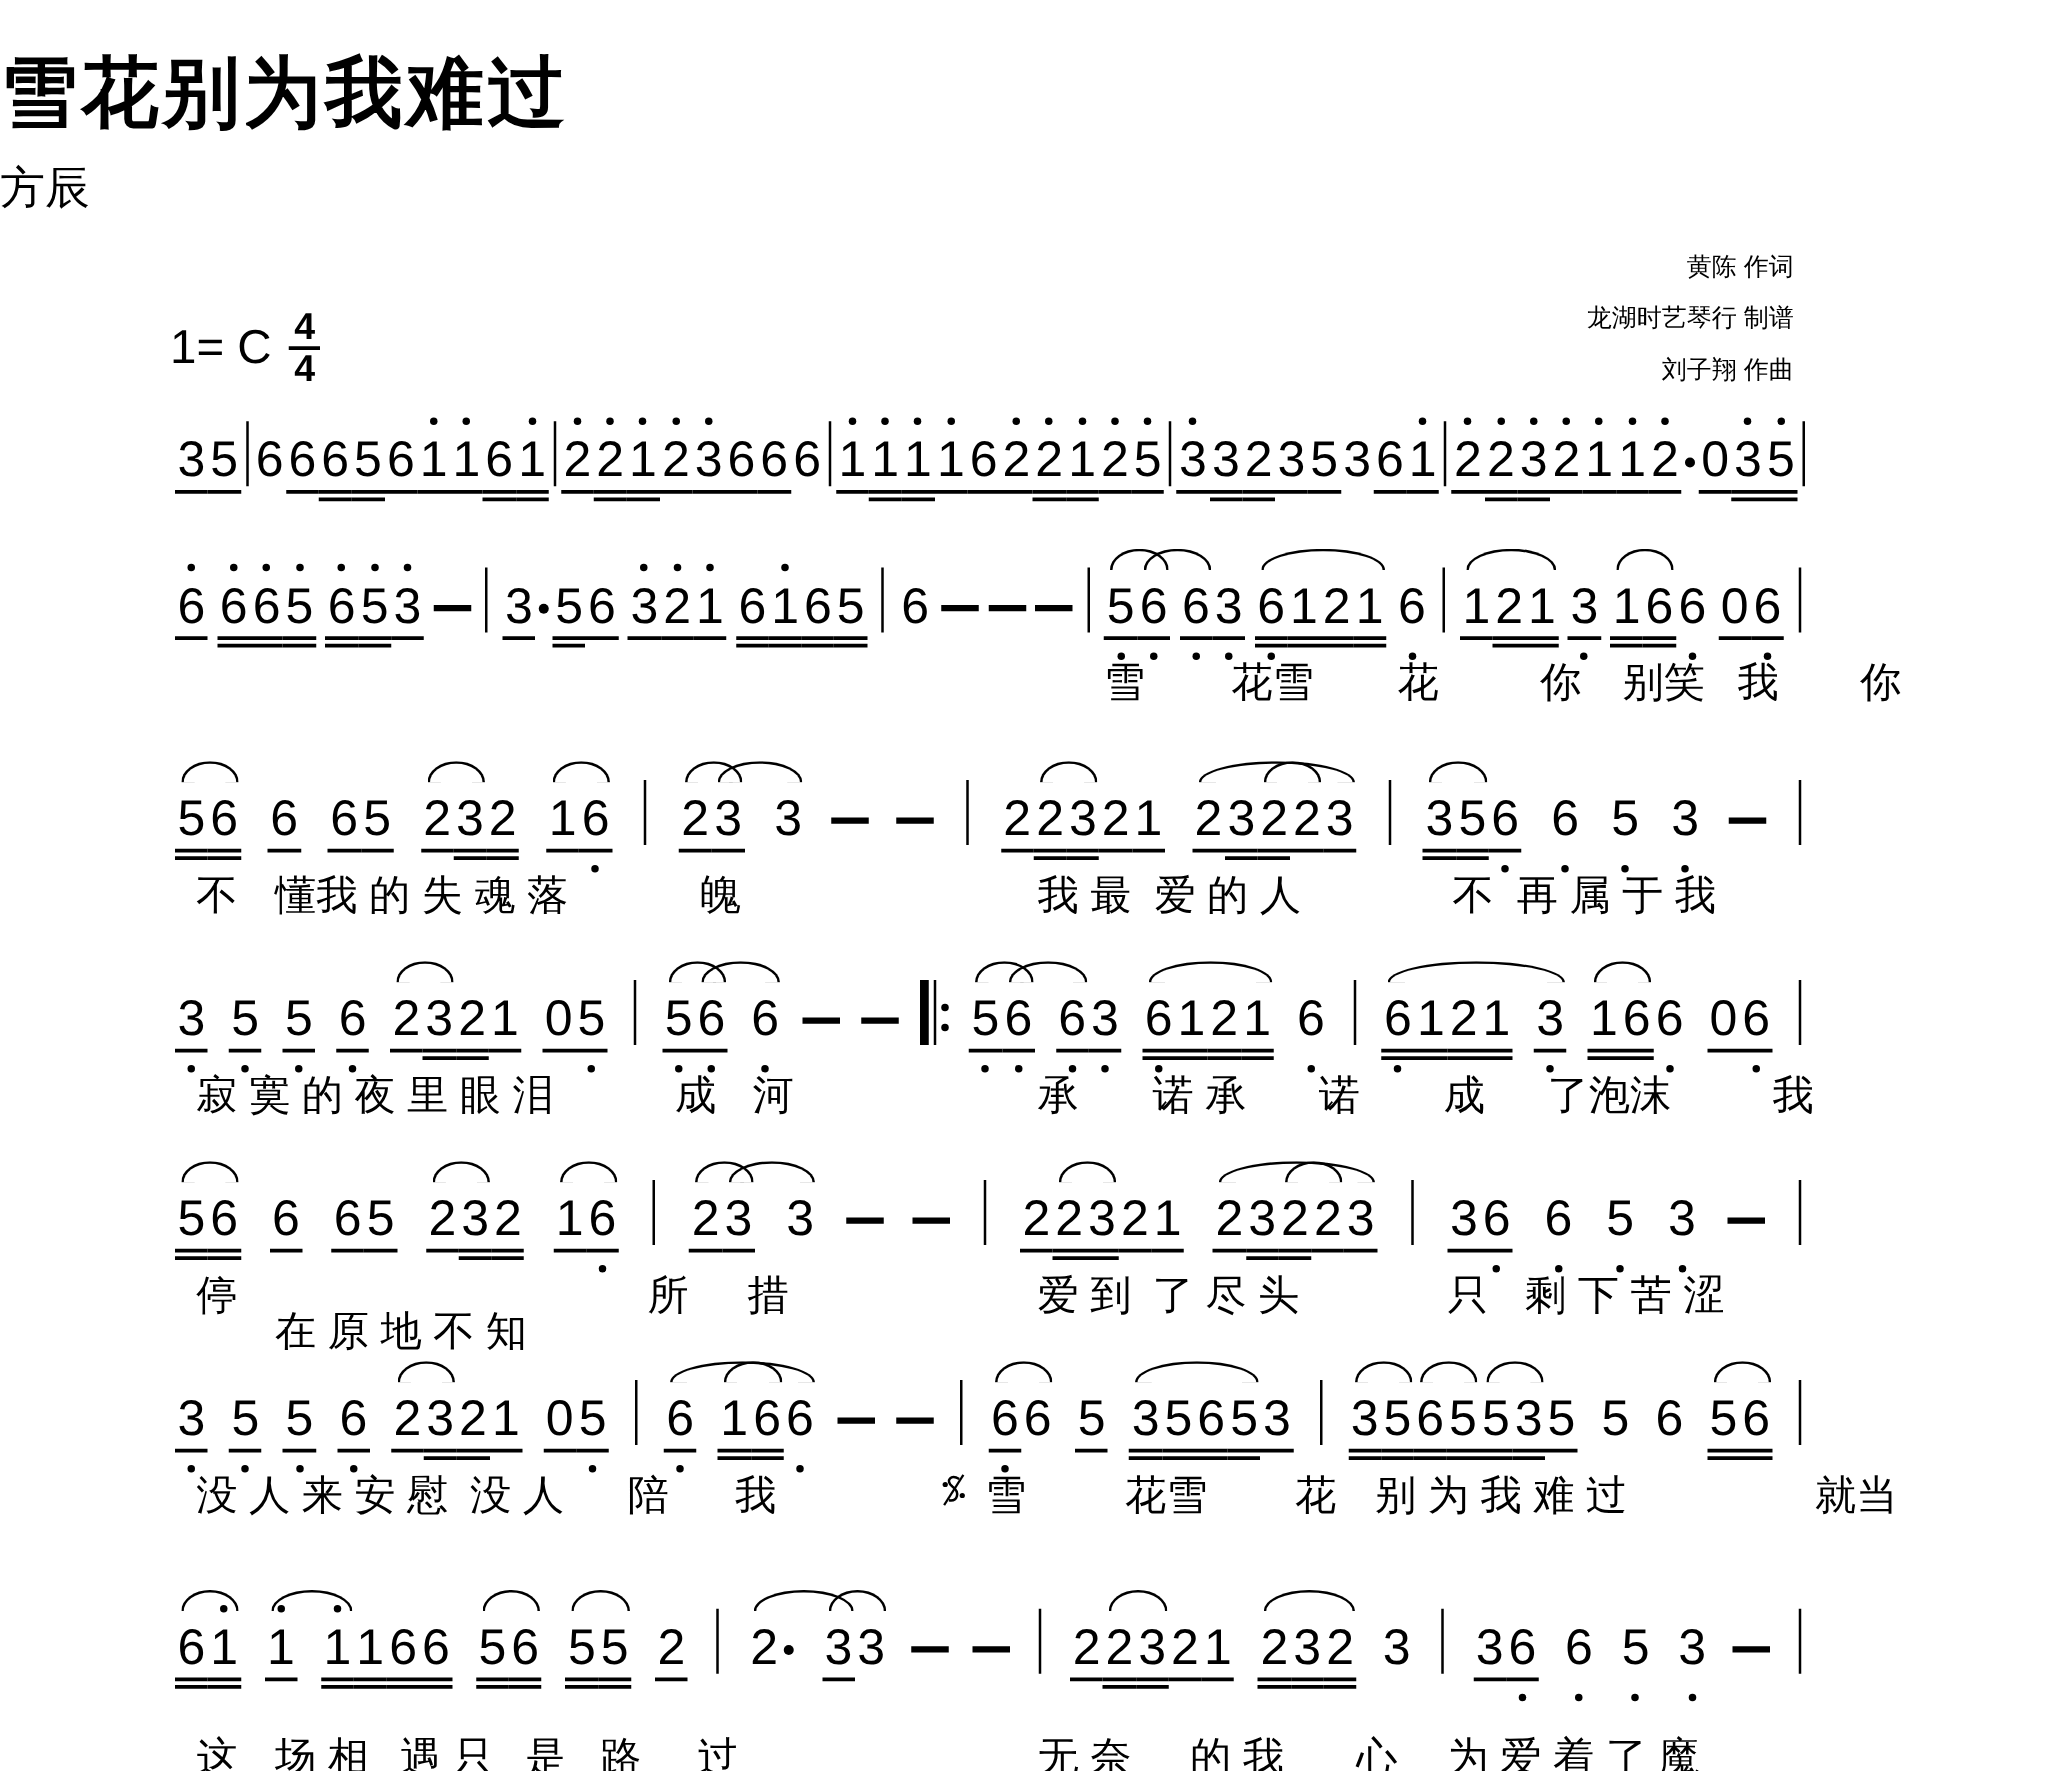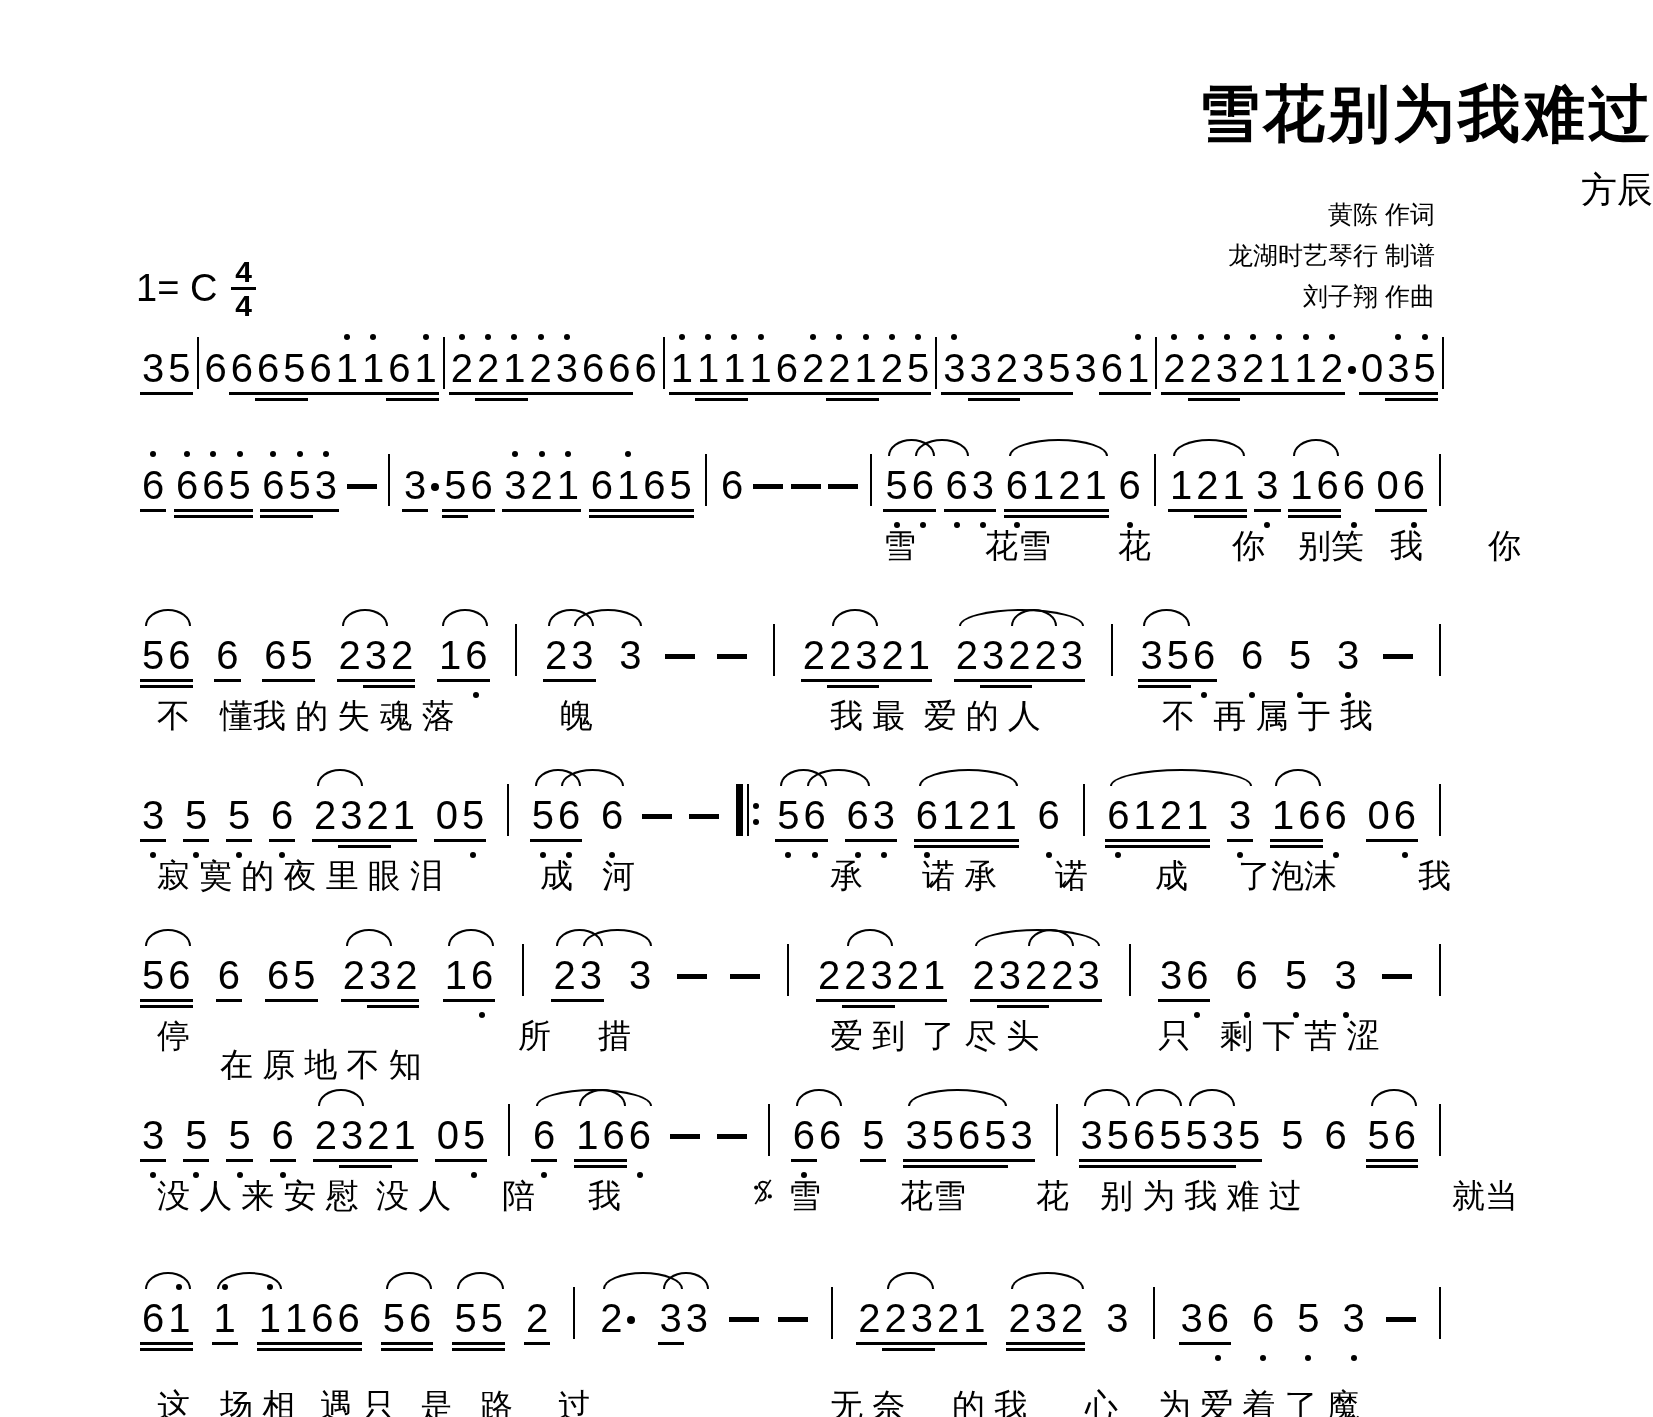--- a/index.html
+++ b/index.html
@@ -2,25 +2,25 @@
 <html><head>
 <meta charset="utf-8">
 <style>
   html,body{margin:0;padding:0;}
   body{
     width:1653px;height:1417px;background:#ffffff;color:#000;
     font-family:"Liberation Sans","DejaVu Sans",sans-serif;
     overflow:hidden;position:relative;
   }
   
-  .header{padding-top:72px;text-align:right;}
+  .header{padding-top:32px;text-align:left;}
   .title{font-size:62px;font-weight:700;letter-spacing:3px;}
   .subtitle{font-size:36px;margin-top:10px;}
-  .credits{position:absolute;top:194px;right:218px;text-align:right;font-size:25px;line-height:41px;}
-  .keysig{position:absolute;left:136px;top:256px;font-size:38px;display:flex;align-items:center;}
+  .credits{position:absolute;top:194px;right:218px;text-align:right;font-size:20px;line-height:41px;}
+  .keysig{position:absolute;left:136px;top:246px;font-size:38px;display:flex;align-items:center;}
   .frac{display:inline-flex;flex-direction:column;align-items:center;font-size:30px;line-height:31px;margin-left:14px;font-weight:600;}
   .frac .num{border-bottom:3px solid #000;padding:0 4px;}
   
   #score{position:absolute;left:140px;width:1305px;top:0;}
   .system{position:absolute;left:0;right:0;}
   .s1{top:345px}.s2{top:462px}.s3{top:632px}.s4{top:792px}.s5{top:952px}.s6{top:1112px}.s7{top:1295px}
   .notes-row{position:relative;display:flex;justify-content:space-between;align-items:flex-end;height:44px;}
   .grp{display:flex;align-items:flex-end;}
   .note{position:relative;display:inline-flex;align-items:flex-end;justify-content:center;
         height:44px;padding:0 2px;font-size:40px;line-height:42px;}

